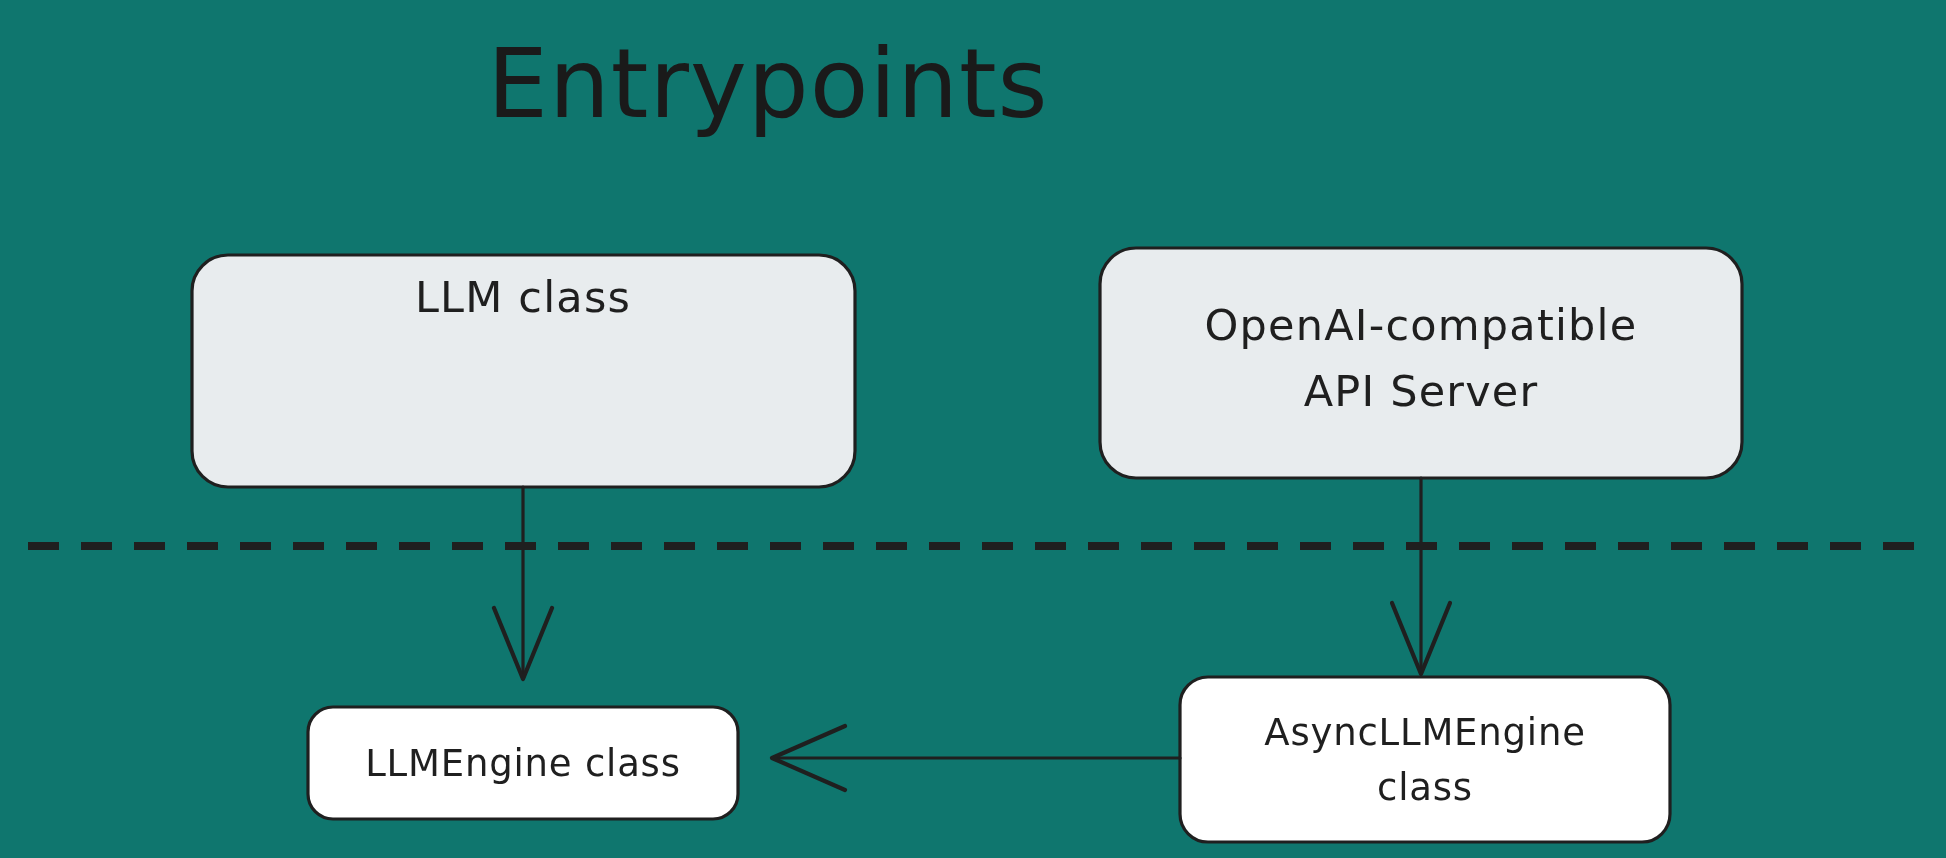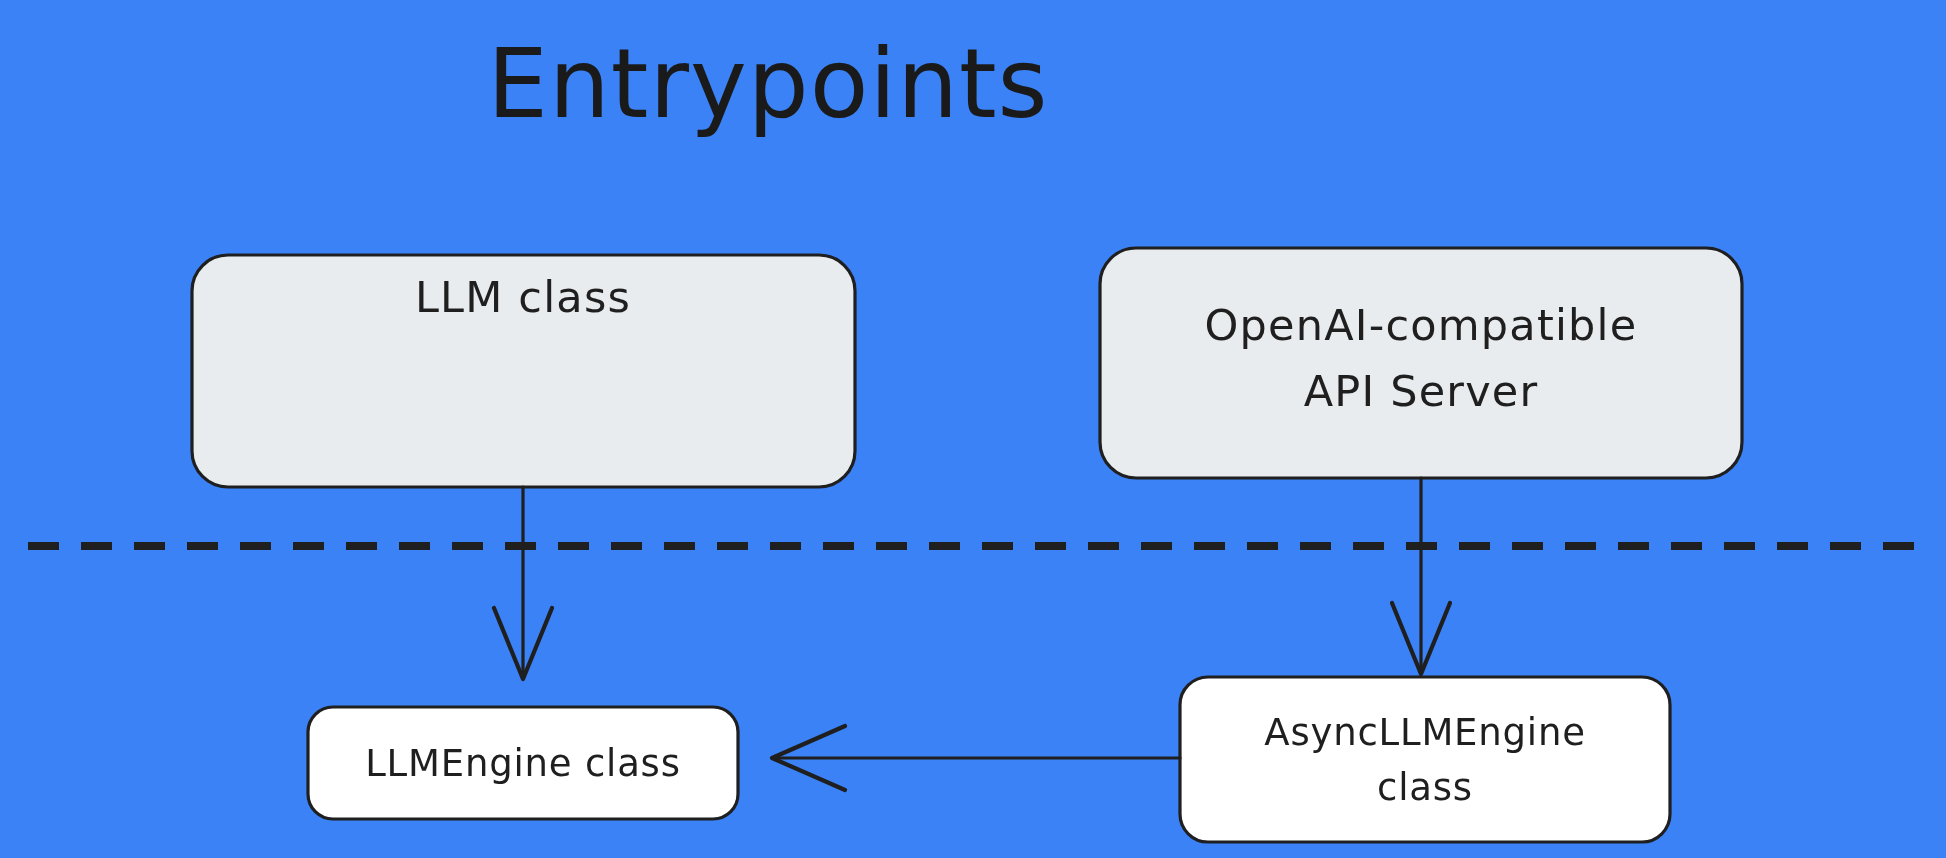--- a/index.html
+++ b/index.html
@@ -7,21 +7,21 @@
     padding: 0;
     background: #ffffff;
   }
   body {
     font-family: "DejaVu Sans", sans-serif;
   }
   #canvas {
     position: relative;
     width: 1946px;
     height: 858px;
-    background: #3b82f6;
+    background: #0f766e;
     overflow: hidden;
   }
   #diagram-svg {
     position: absolute;
     left: 0;
     top: 0;
     width: 1946px;
     height: 858px;
   }
   .hand-text {

